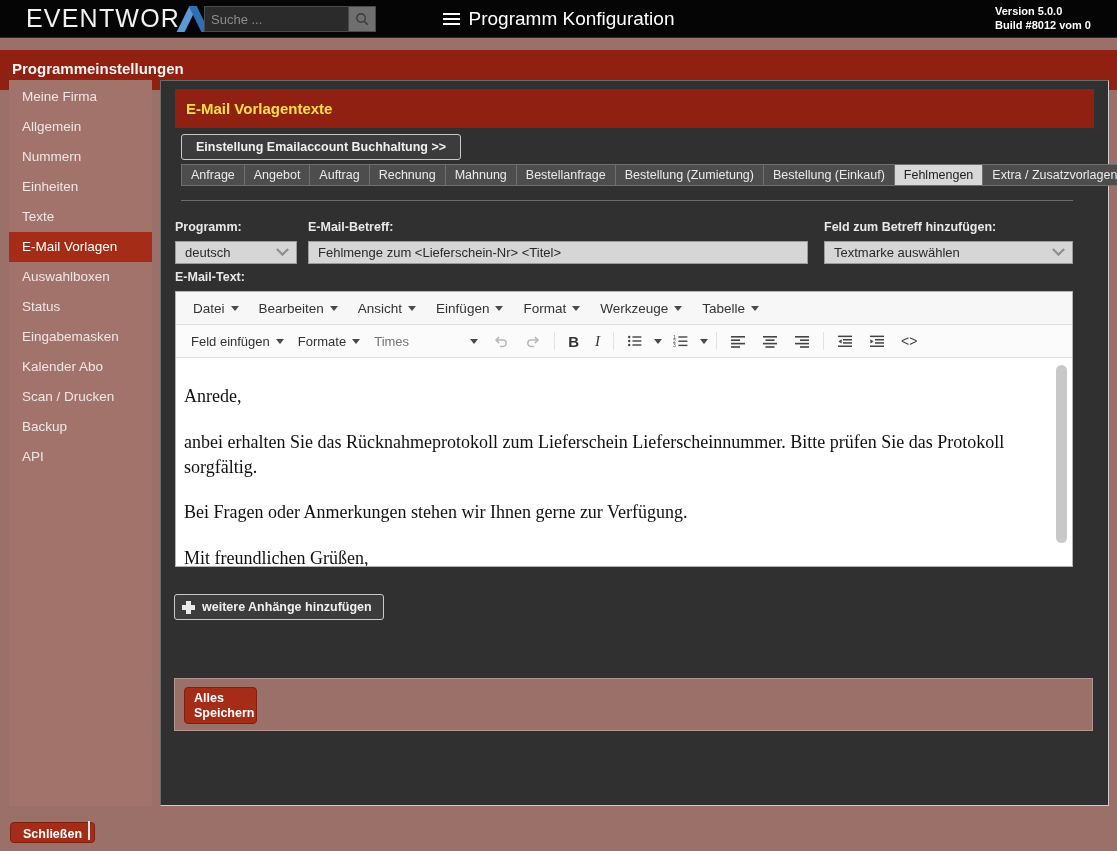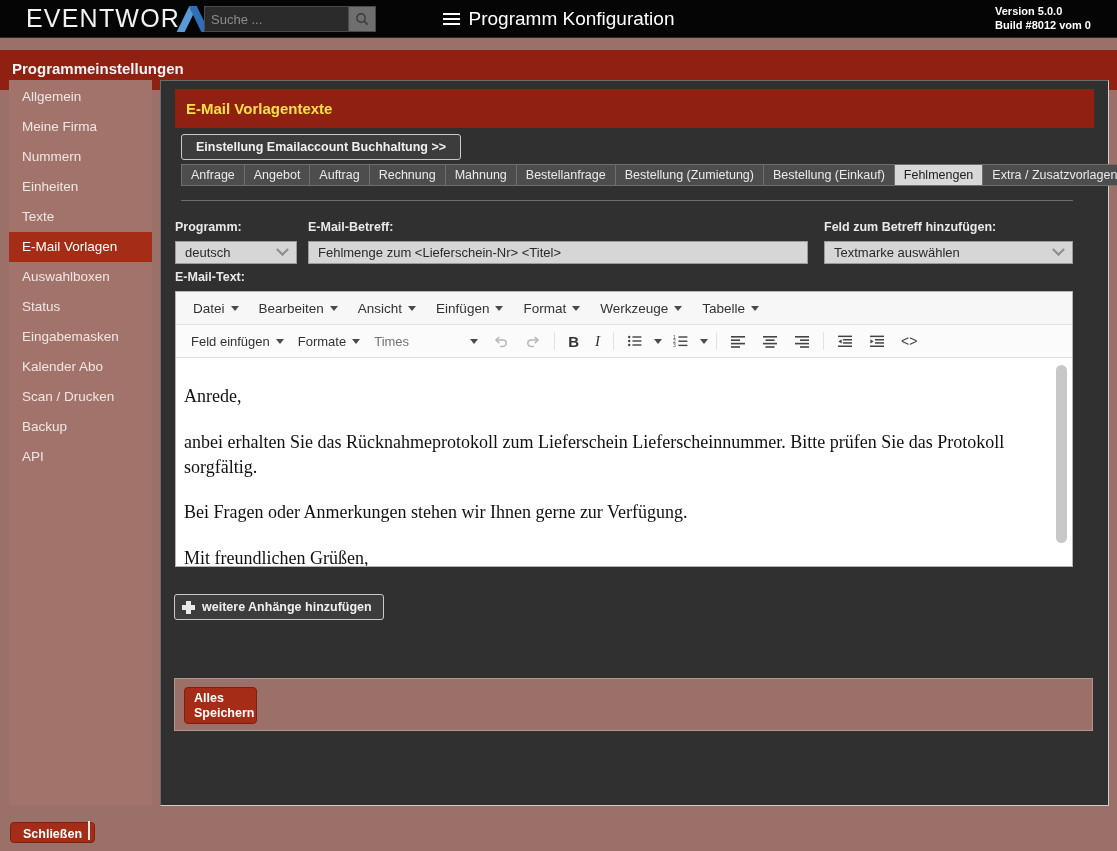--- a/index.html
+++ b/index.html
@@ -357,22 +357,22 @@
     <div>Version 5.0.0</div>
     <div>Build #8012 vom 0</div>
   </div>
 </div>
 
 <div id="subheader">
   <span class="t">Programmeinstellungen</span>
 </div>
 
 <div id="sidebar">
+    <div class="navitem"><span>Meine Firma</span></div>
     <div class="navitem"><span>Allgemein</span></div>
-    <div class="navitem"><span>Meine Firma</span></div>
     <div class="navitem"><span>Nummern</span></div>
     <div class="navitem"><span>Einheiten</span></div>
     <div class="navitem"><span>Texte</span></div>
     <div class="navitem active"><span>E-Mail Vorlagen</span></div>
     <div class="navitem"><span>Auswahlboxen</span></div>
     <div class="navitem"><span>Status</span></div>
     <div class="navitem"><span>Eingabemasken</span></div>
     <div class="navitem"><span>Kalender Abo</span></div>
     <div class="navitem"><span>Scan / Drucken</span></div>
     <div class="navitem"><span>Backup</span></div>

